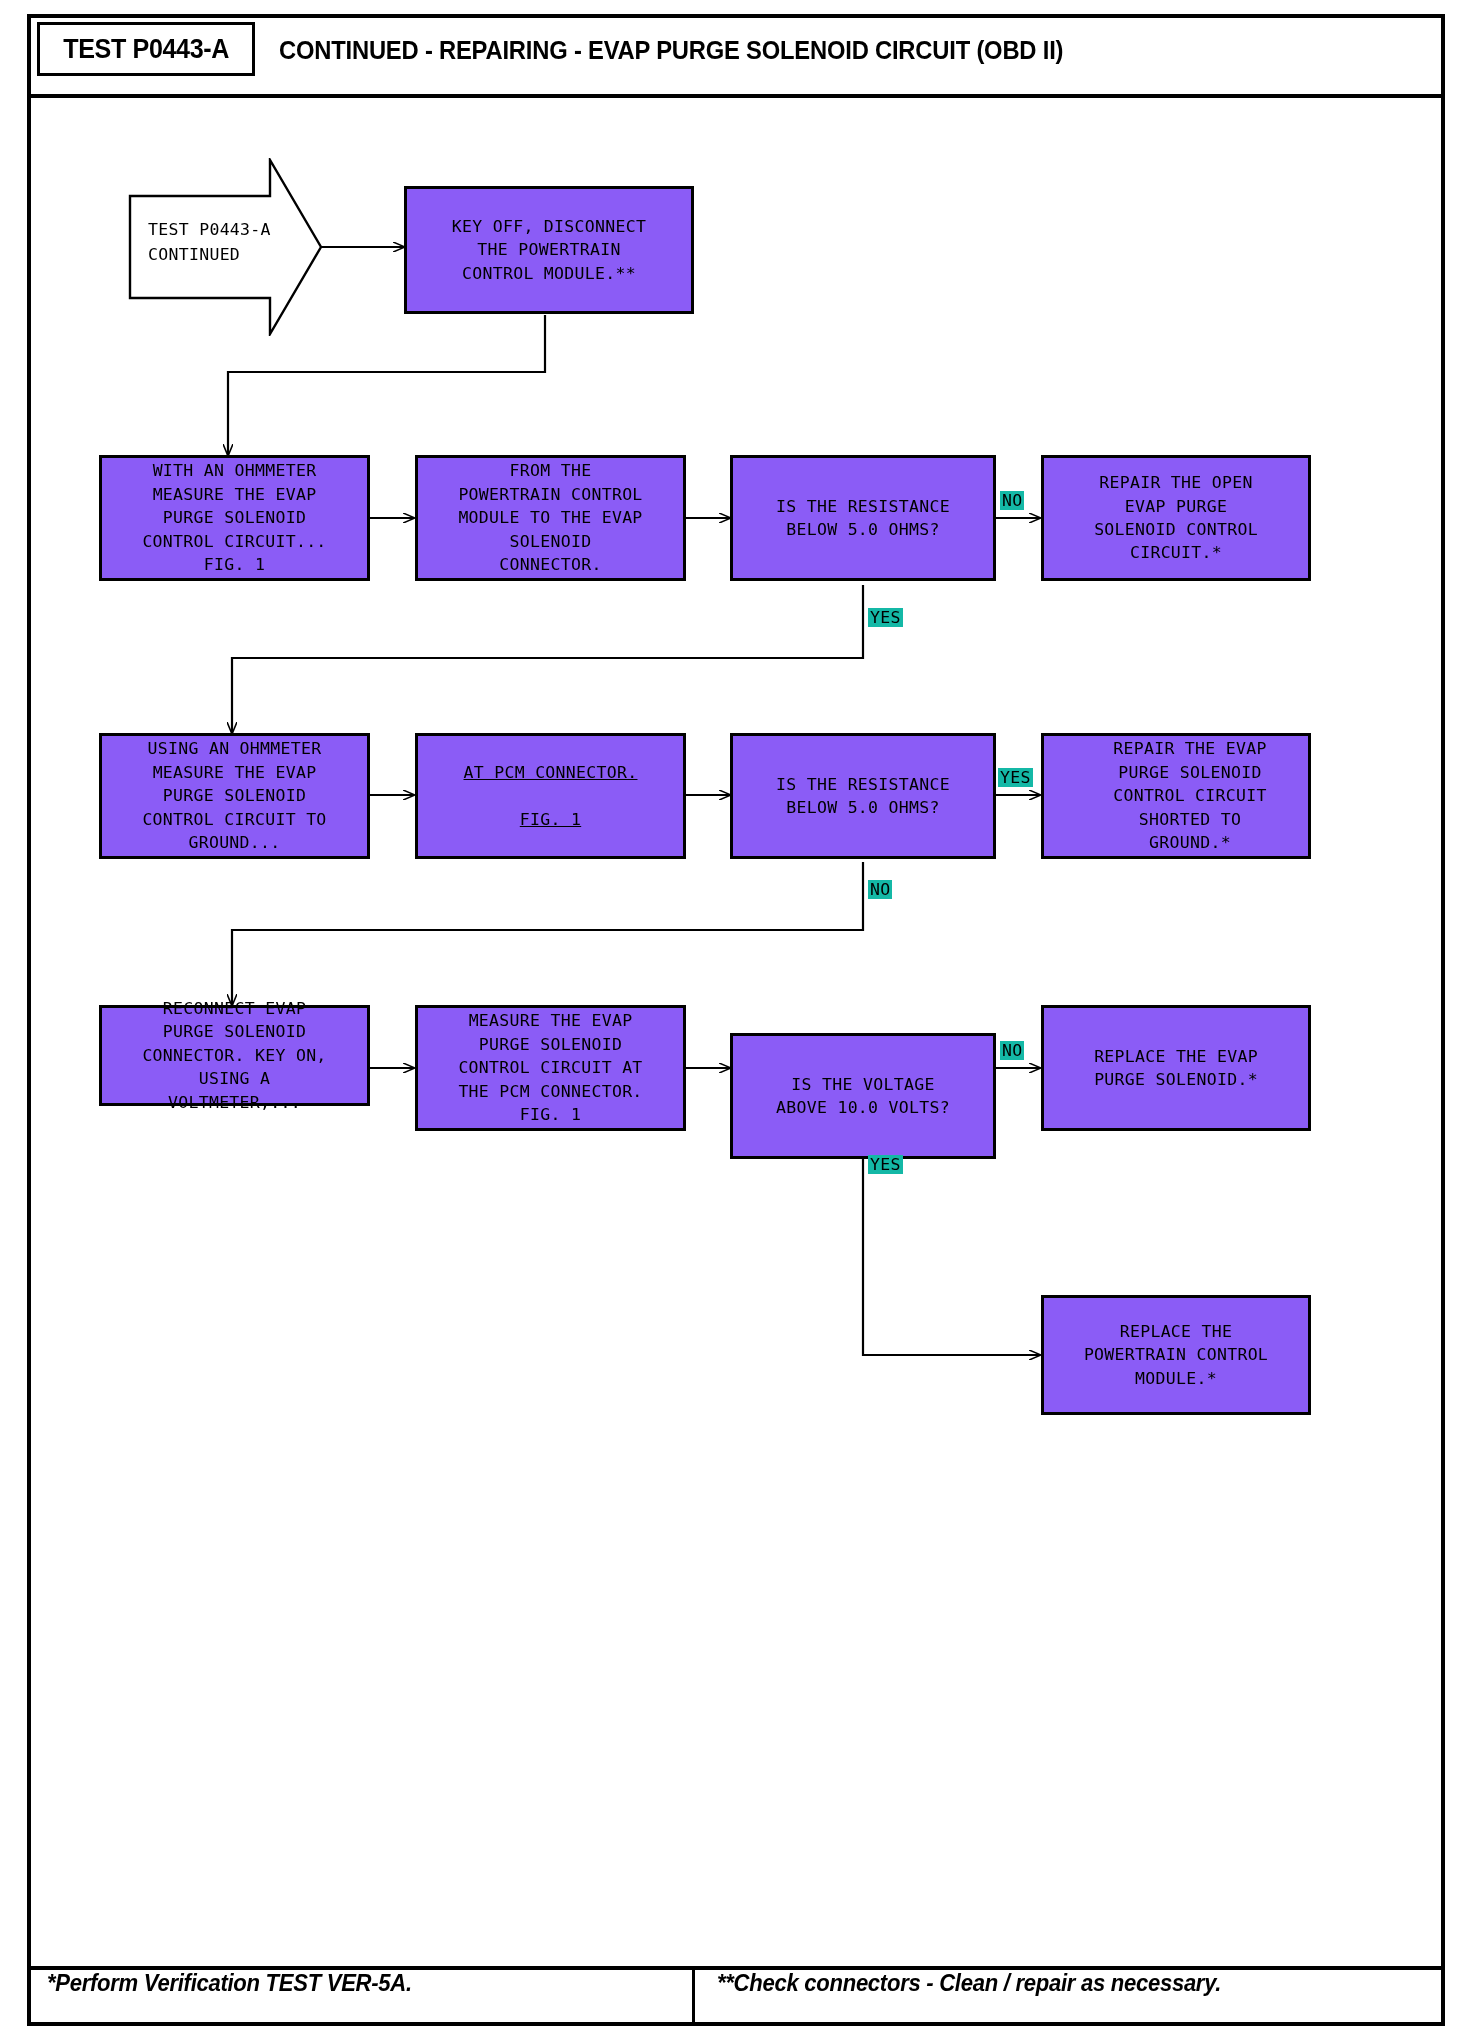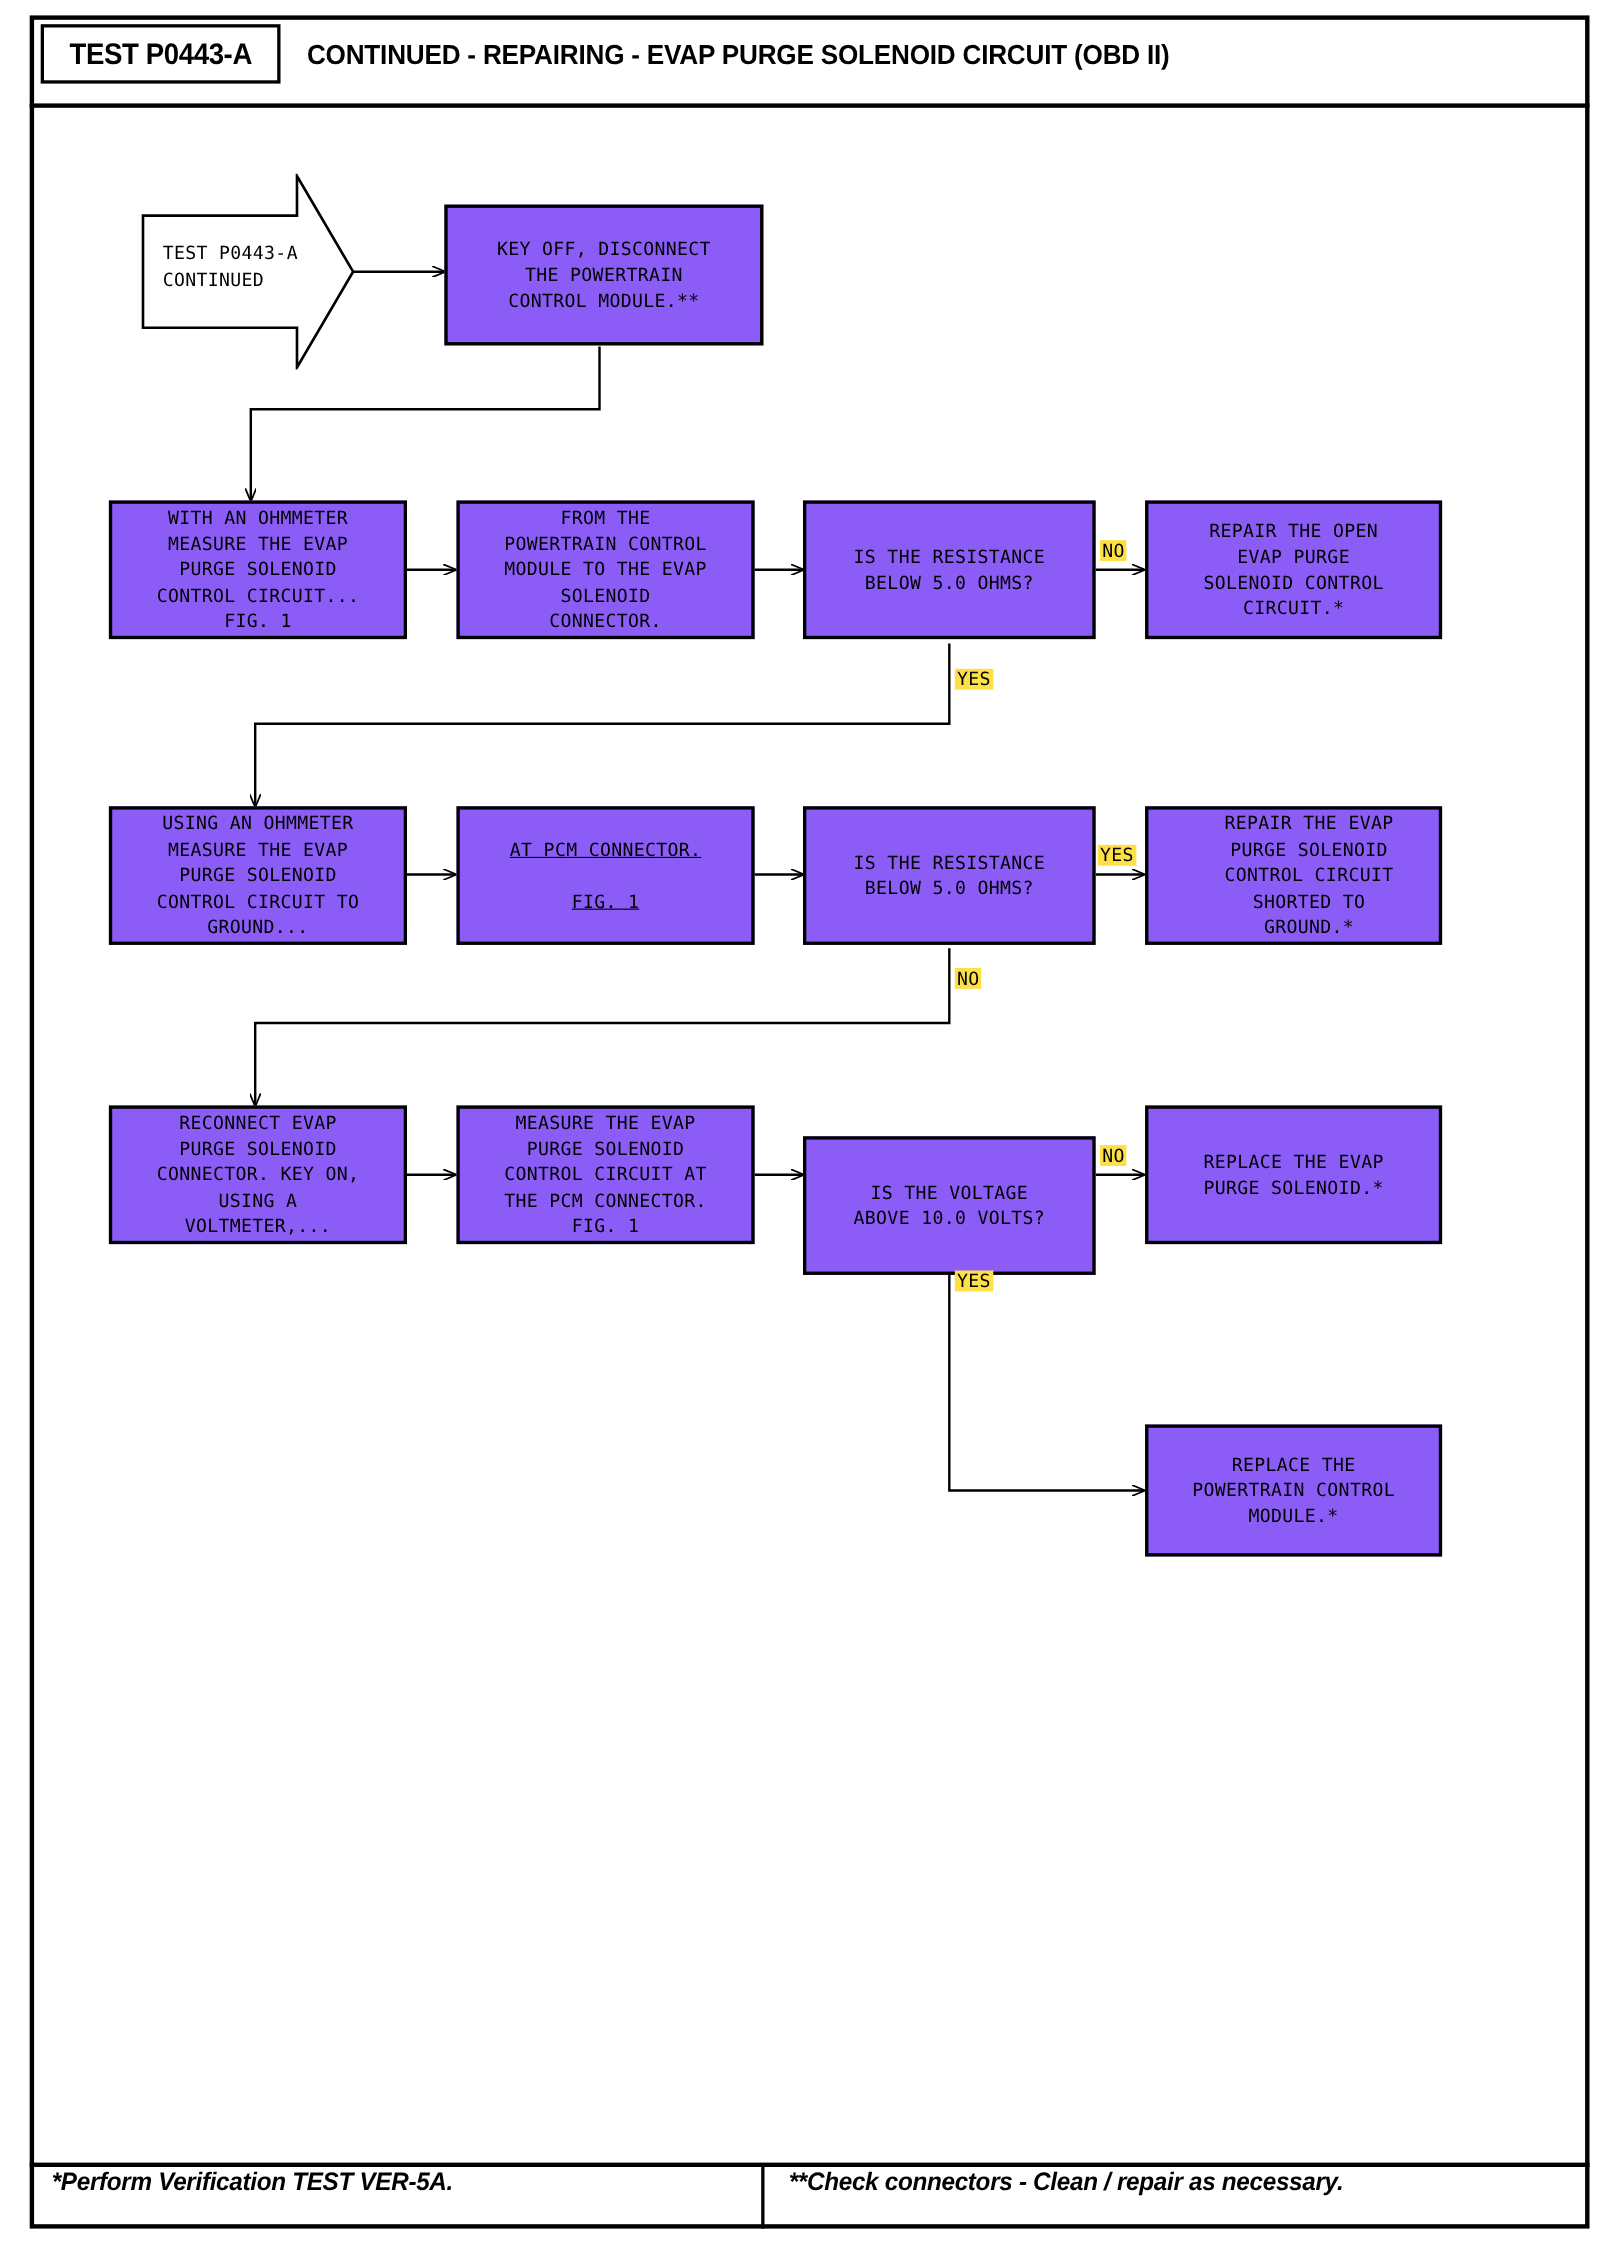--- a/index.html
+++ b/index.html
@@ -156,21 +156,21 @@
     white-space: pre-line;
     text-align: left;
   }
 
   
   .edge-label {
     position: absolute;
     font-family: "DejaVu Sans Mono", "Liberation Mono", monospace;
     font-size: 16.5px;
     letter-spacing: 0.3px;
-    background: #fde047;
+    background: #14b8a6;
     padding: 0 2px;
     white-space: nowrap;
   }
 </style>
 </head>
 <body>
 
 <div id="page">
 
   <div class="outer-frame"></div>
@@ -282,21 +282,21 @@
   </div>
 
   <div class="node" style="left:1041px; top:733px; width:270px; height:126px;padding-left:28px;">
     <span class="node-text">REPAIR THE EVAP
 PURGE SOLENOID
 CONTROL CIRCUIT
 SHORTED TO
 GROUND.*</span>
   </div>
 
-  <div class="node" style="left:99px; top:1005px; width:271px; height:126px;">
+  <div class="node" style="left:99px; top:1005px; width:271px; height:101px;">
     <span class="node-text">RECONNECT EVAP
 PURGE SOLENOID
 CONNECTOR. KEY ON,
 USING A
 VOLTMETER,...</span>
   </div>
 
   <div class="node" style="left:415px; top:1005px; width:271px; height:126px;">
     <span class="node-text">MEASURE THE EVAP
 PURGE SOLENOID

